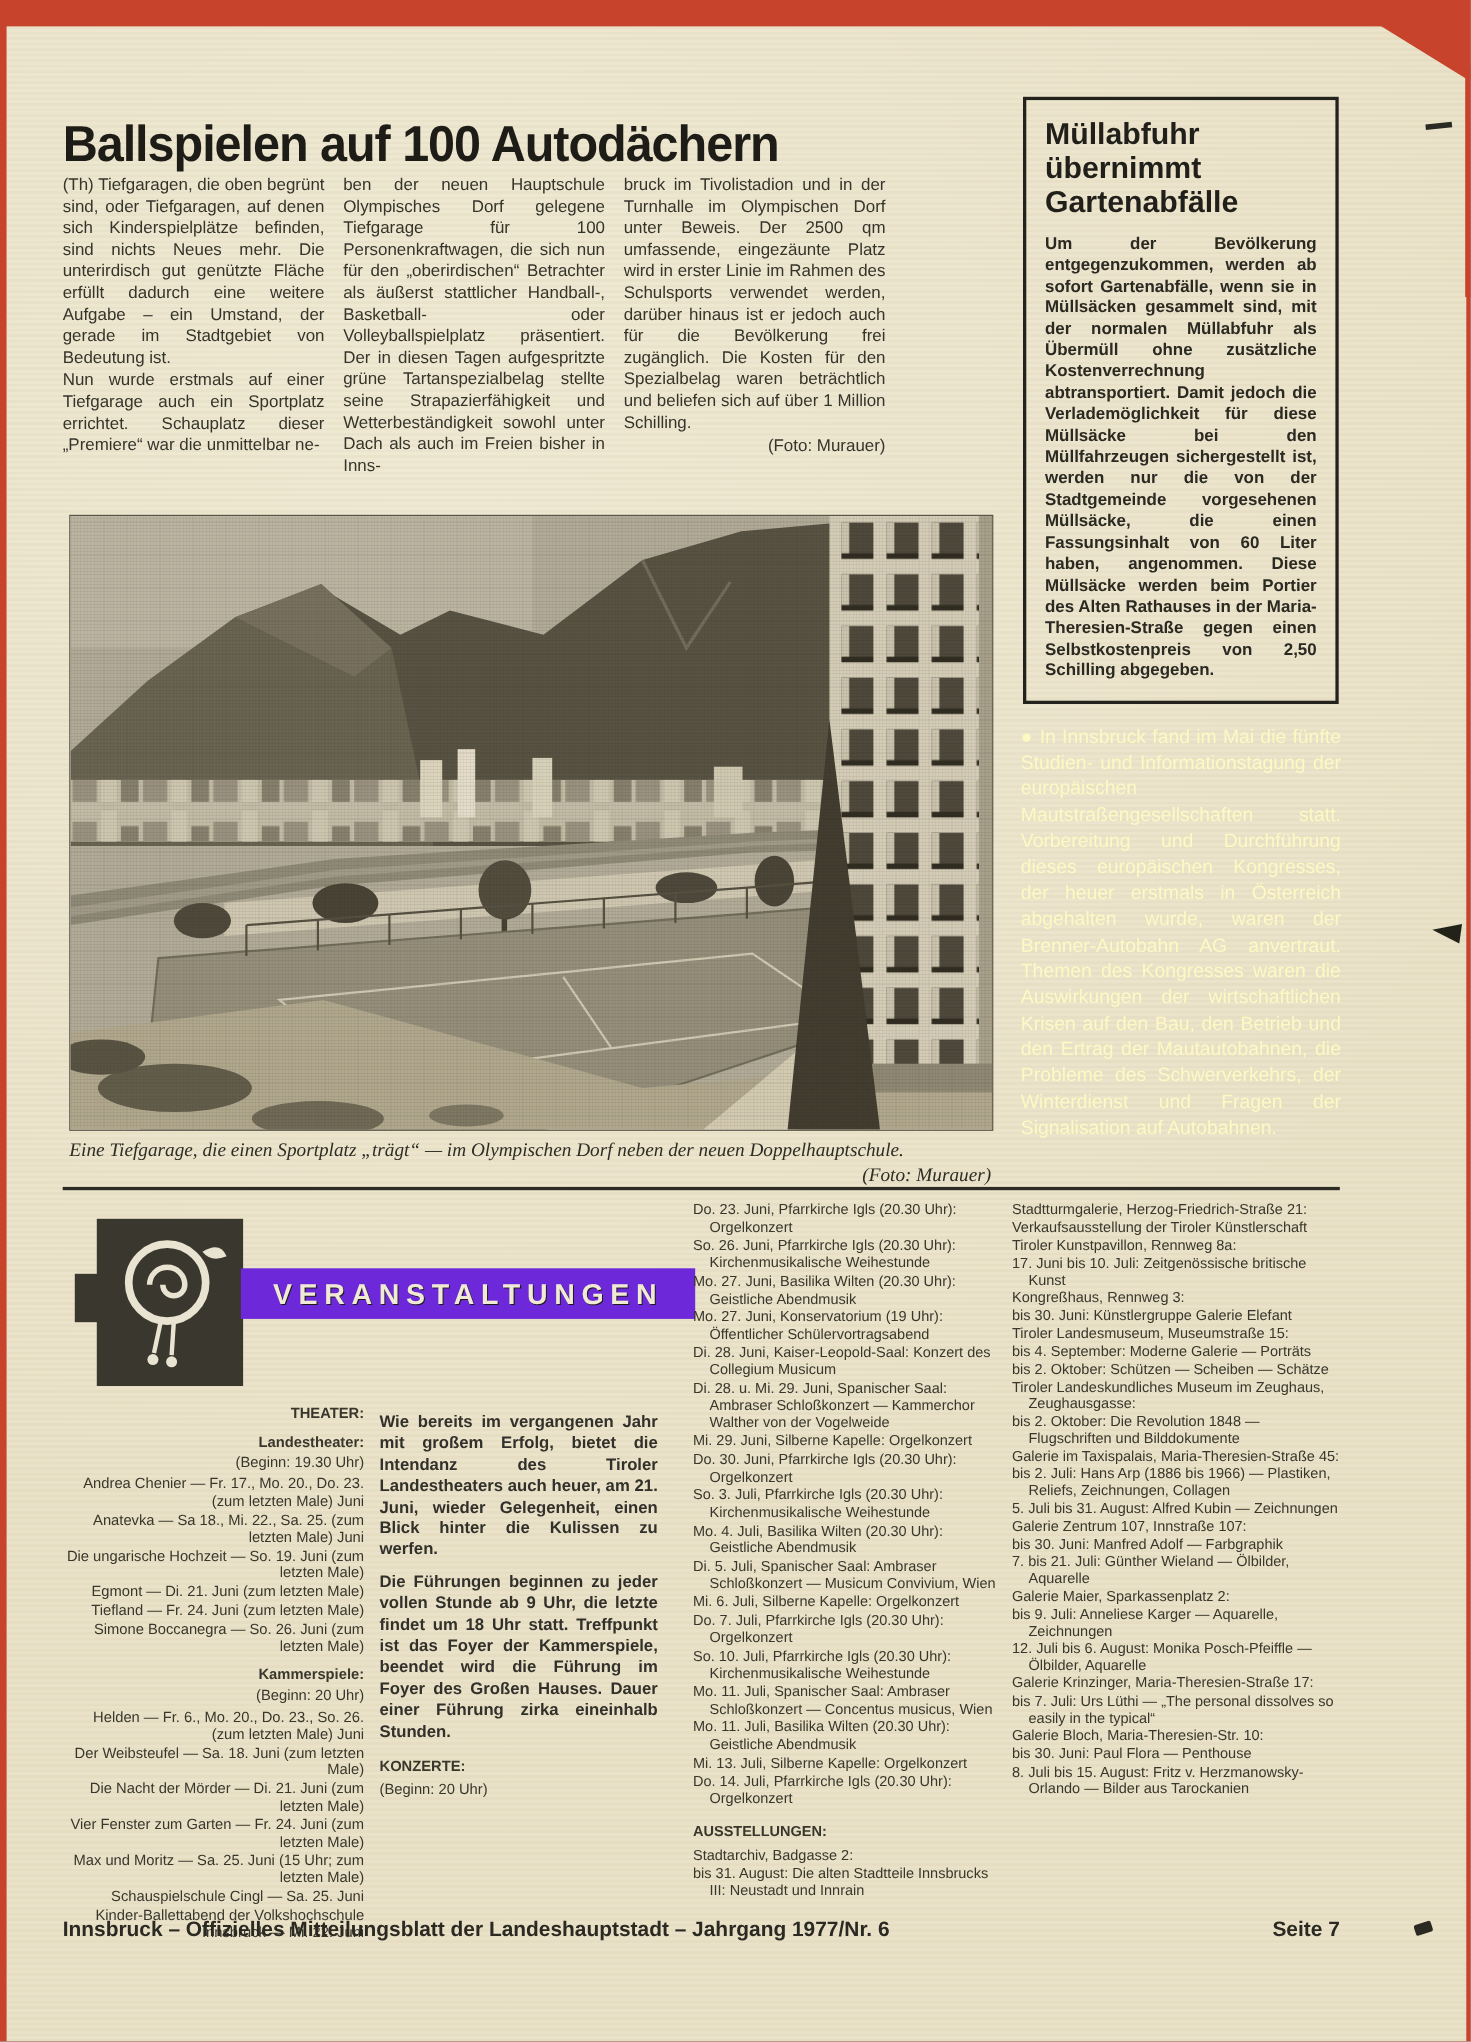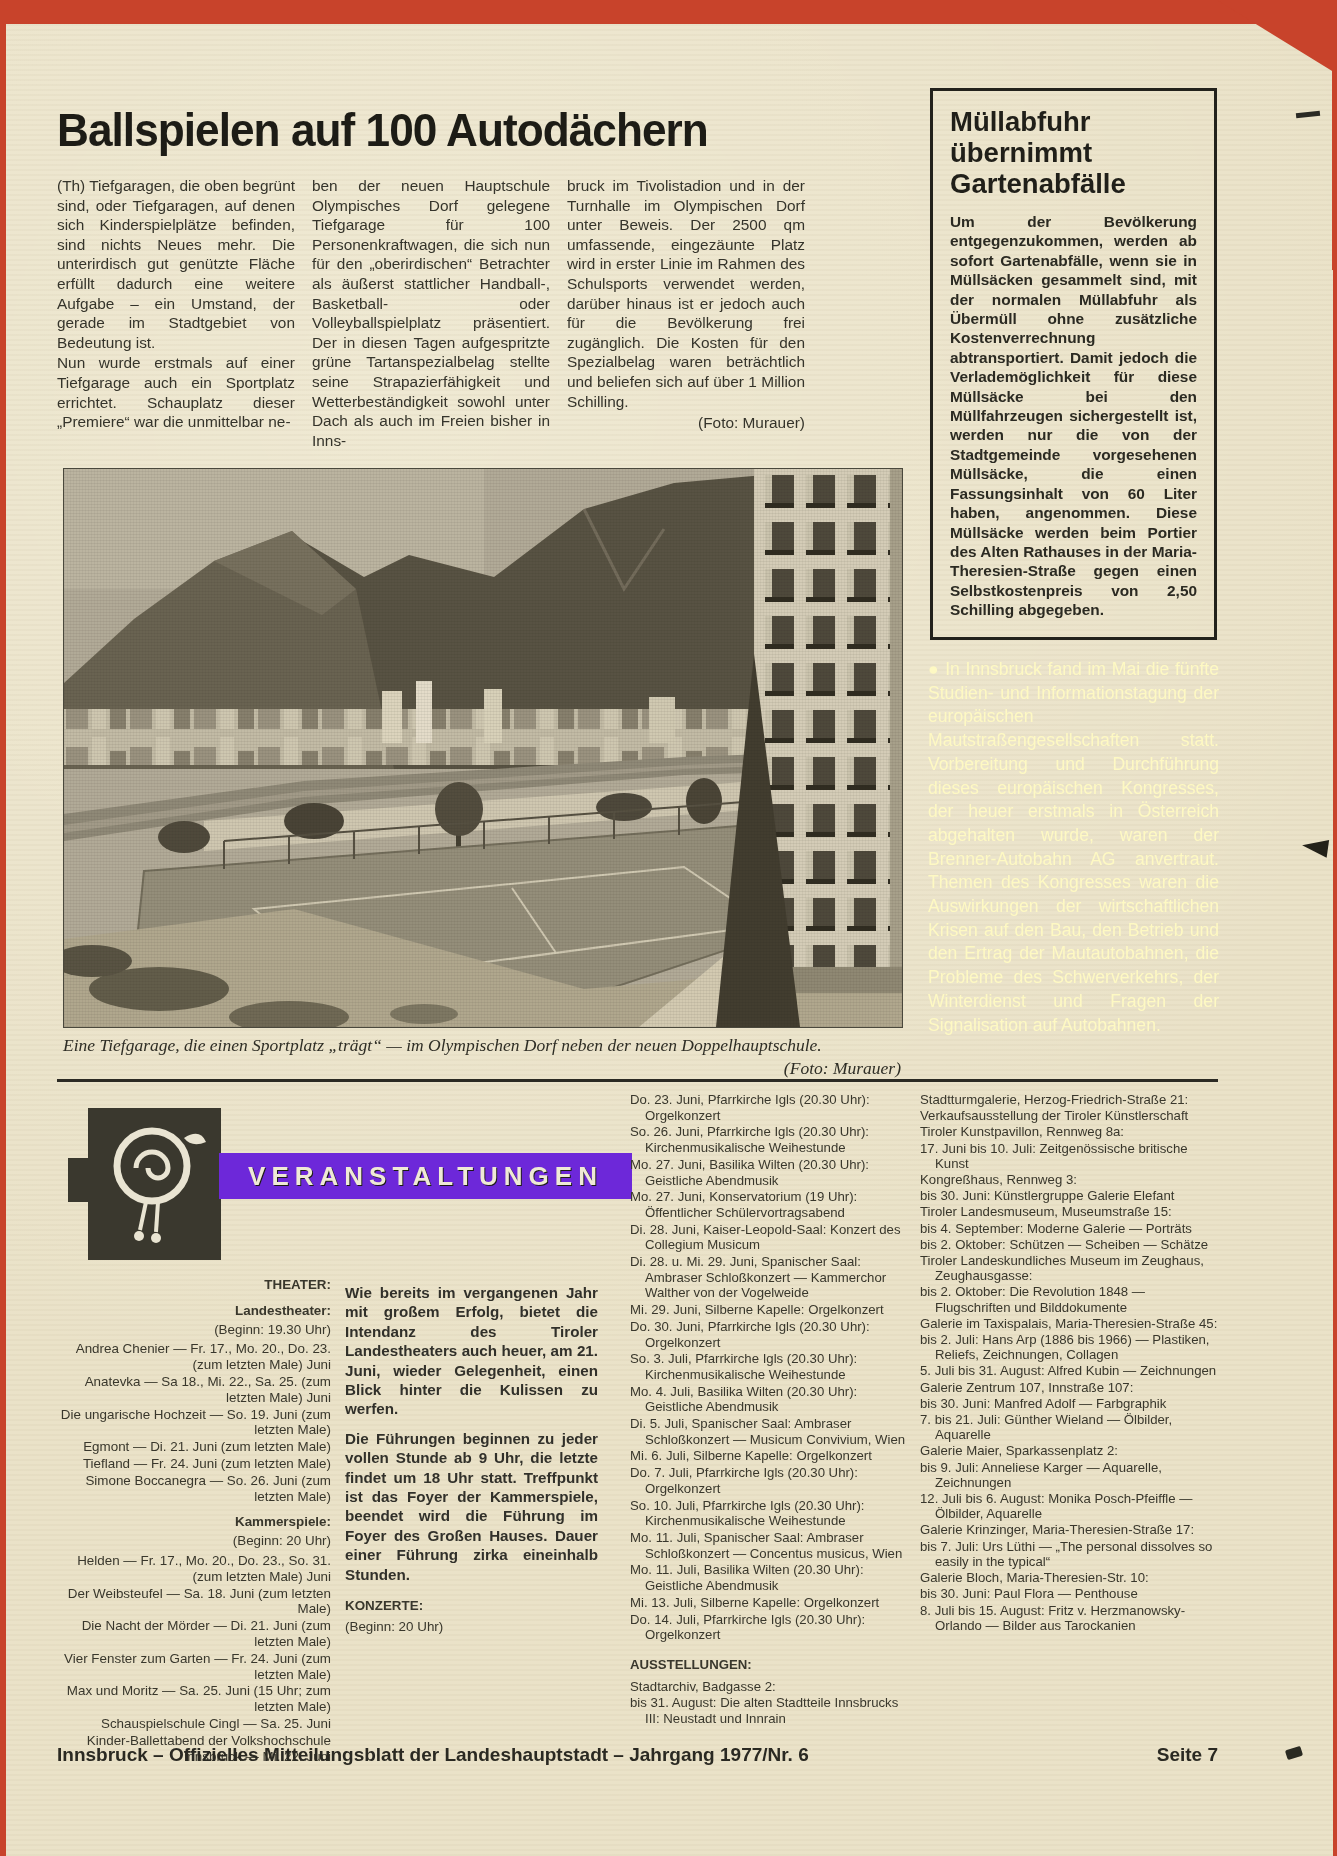--- a/index.html
+++ b/index.html
@@ -11,21 +11,21 @@
            radial-gradient(circle at 30% 20%, rgba(255,255,245,.25), transparent 60%);}
   .corner-tr{position:absolute;right:0;top:0;width:0;height:0;
              border-left:120px solid transparent;border-top:74px solid #c8432b;}
   .edge-strip{position:absolute;right:0;top:60px;width:5px;height:210px;background:#c8432b;}
 
   
   .headline{position:absolute;left:57px;top:72px;font-size:46px;font-weight:bold;
             color:#1d1c16;letter-spacing:-1px;transform:scaleX(.96);transform-origin:left;
             white-space:nowrap;}
   .subhead{position:absolute;left:57px;top:138px;font-size:19.5px;color:#2e2d26;white-space:nowrap;}
-  .bodycols{position:absolute;left:57px;top:176px;width:748px;display:flex;gap:17px;}
+  .bodycols{position:absolute;left:57px;top:159px;width:748px;display:flex;gap:17px;}
   .bodycol{width:238px;font-size:15.4px;line-height:19.6px;text-align:justify;color:#35342b;}
   .bodycol p{margin:0;}
   .bodycol p + p{margin-top:1px;}
   .credit{text-align:right;margin-top:2px !important;}
 
   
   .mbox{position:absolute;left:930px;top:88px;width:287px;height:552px;
         border:3.5px solid #23221c;box-sizing:border-box;padding:15px 17px;}
   .mbox-title{font-size:27.5px;font-weight:bold;line-height:31px;color:#201f19;margin:0 0 13px 0;}
   .mbox-body{font-size:15.4px;font-weight:bold;line-height:19.4px;text-align:justify;color:#2b2a22;margin:0;}
@@ -219,21 +219,21 @@
         <p class="hang">Anatevka — Sa 18., Mi. 22., Sa. 25. (zum letzten Male) Juni</p>
         <p class="hang">Die ungarische Hochzeit — So. 19. Juni (zum letzten Male)</p>
         <p class="hang">Egmont — Di. 21. Juni (zum letzten Male)</p>
         <p class="hang">Tiefland — Fr. 24. Juni (zum letzten Male)</p>
         <p class="hang">Simone Boccanegra — So. 26. Juni (zum letzten Male)</p>
       </div>
     <p class="sub">Kammerspiele:</p>
     <p class="plain">(Beginn: 20 Uhr)</p>
     <div>
 
-    <p class="hang">Helden — Fr. 17., Mo. 20., Do. 23., So. 31. (zum letzten Male) Juni</p>
+    <p class="hang">Helden — Fr. 6., Mo. 20., Do. 23., So. 26. (zum letzten Male) Juni</p>
         <p class="hang">Der Weibsteufel — Sa. 18. Juni (zum letzten Male)</p>
         <p class="hang">Die Nacht der Mörder — Di. 21. Juni (zum letzten Male)</p>
         <p class="hang">Vier Fenster zum Garten — Fr. 24. Juni (zum letzten Male)</p>
         <p class="hang">Max und Moritz — Sa. 25. Juni (15 Uhr; zum letzten Male)</p>
         <p class="hang">Schauspielschule Cingl — Sa. 25. Juni</p>
         <p class="hang">Kinder-Ballettabend der Volkshochschule Innsbruck — Mi. 22. Juni</p>
       </div>
   </div>
 
   <div class="lcol col-tours">

